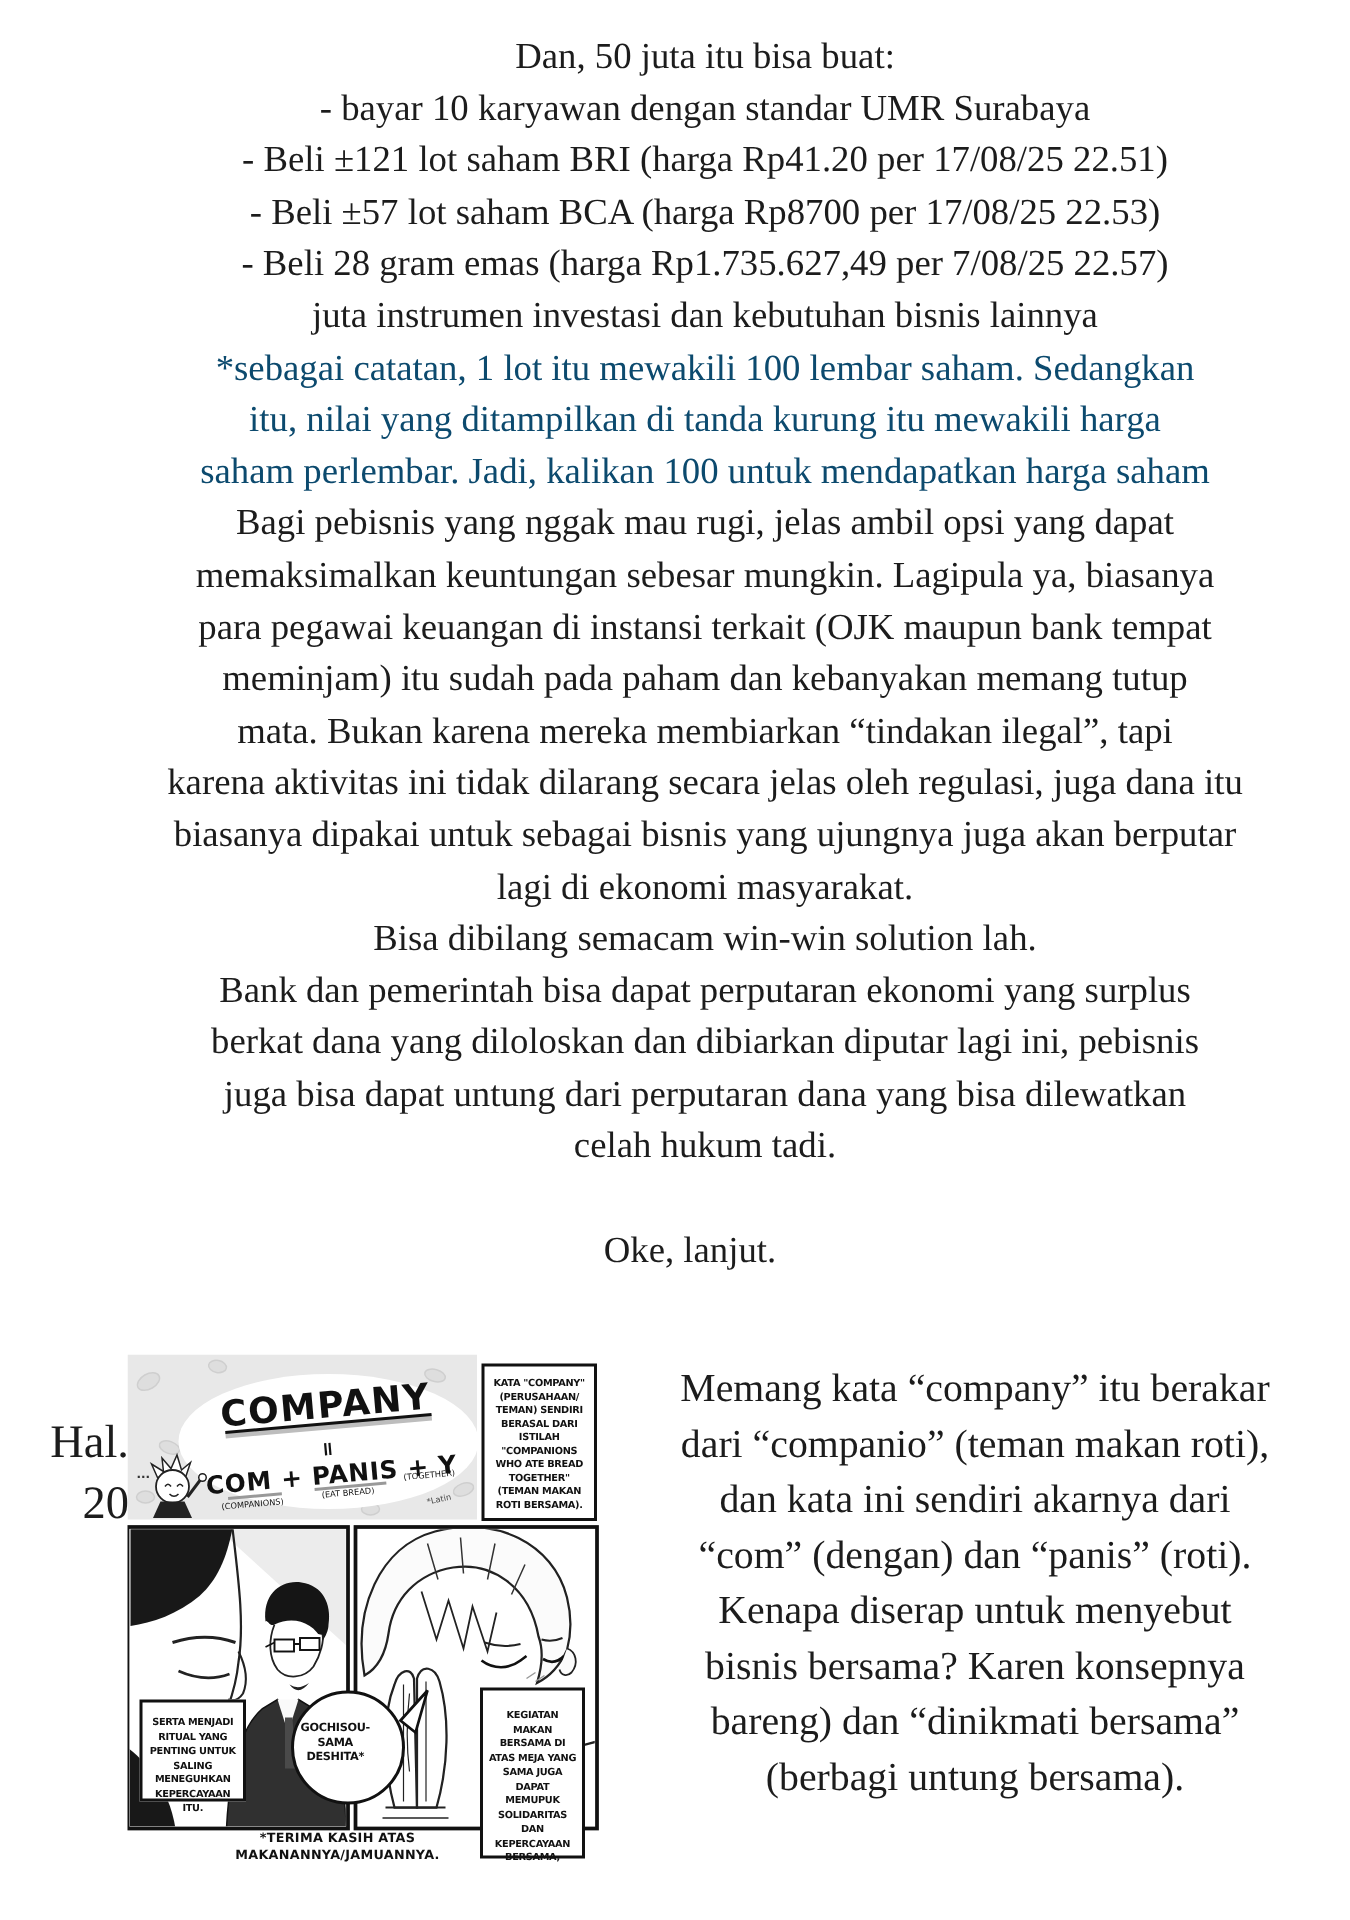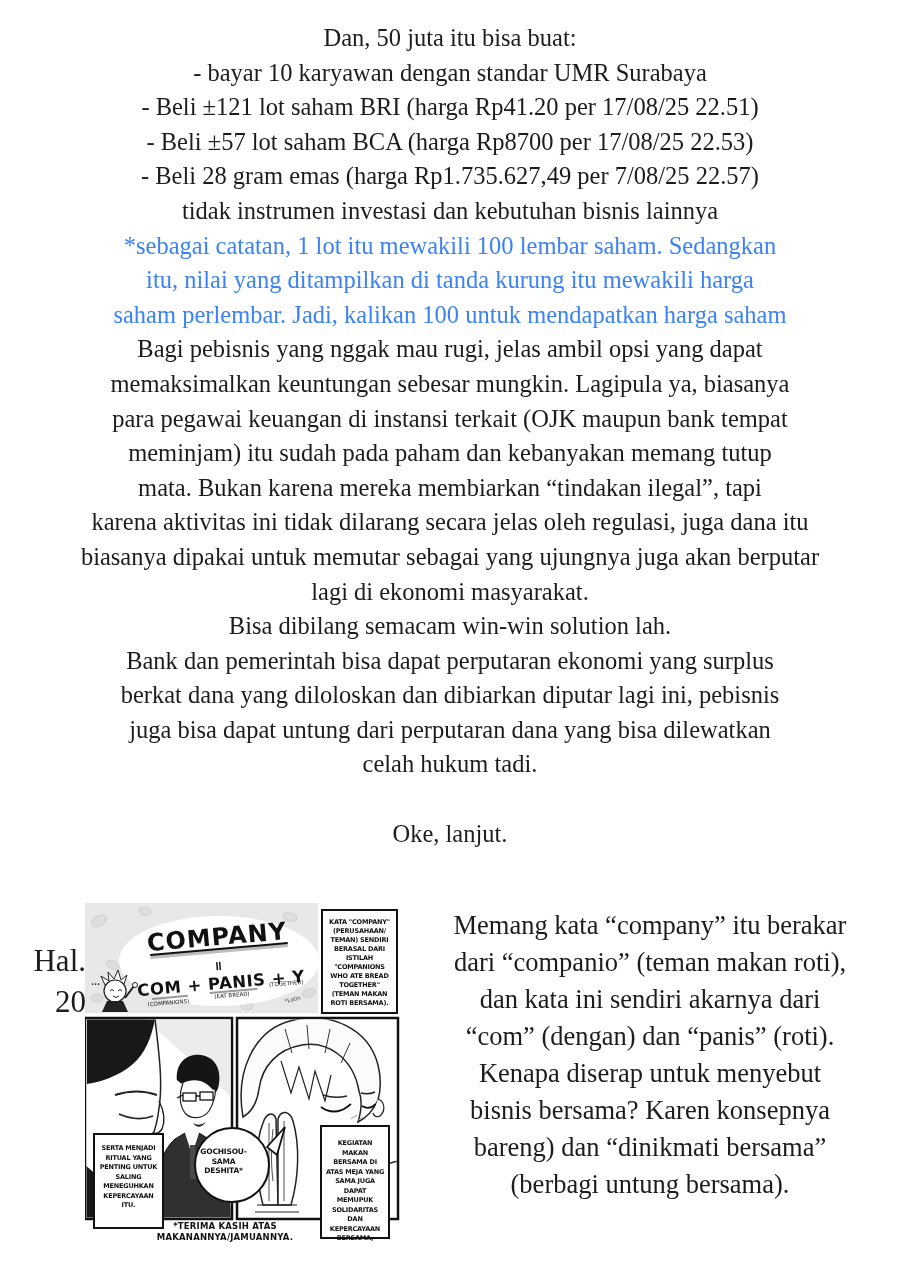--- a/index.html
+++ b/index.html
@@ -1,72 +1,72 @@
 <!DOCTYPE html>
 <html><head>
 <meta charset="utf-8">
 <style>
   html,body{margin:0;padding:0;background:#ffffff;}
   .page{position:relative;width:900px;height:1280px;background:#ffffff;overflow:hidden;
         font-family:"Liberation Serif",serif;color:#1c1c1c;}
   
   .main-col{position:absolute;top:21px;left:0;width:900px;text-align:center;
             font-size:24.5px;line-height:34.6px;}
-  .main-col div{white-space:nowrap;}
-  .note-block div{color:#3b82f6;}
+  .main-col div{white-space:nowrap;margin-left:20px;}
+  .note-block div{color:#0c4a6e;}
   .oke-line{margin-top:34.6px;}
   
   .hal-label{position:absolute;top:940px;left:0;width:86px;text-align:right;
              font-size:31px;line-height:41px;}
   
   .right-col{position:absolute;top:907px;left:402px;width:496px;text-align:center;
              font-size:26.5px;line-height:37px;}
   .right-col div{white-space:nowrap;}
   
   .manga{position:absolute;top:903px;left:85px;width:315px;height:350px;}
   .manga svg{position:absolute;top:0;left:0;}
   .comic{position:absolute;font-family:"DejaVu Sans",sans-serif;font-weight:700;
          color:#111;text-align:center;letter-spacing:-0.2px;box-sizing:border-box;}
   .note-box{left:236px;top:6px;width:77px;height:105px;border:2px solid #111;
             background:#fff;font-size:6.5px;line-height:9px;padding:7px 2px;}
-  .left-box{left:8px;top:230px;width:71px;height:96px;border:2px solid #111;
+  .left-box{left:8px;top:230px;width:71px;height:68px;border:2px solid #111;
             background:#fff;font-size:6.5px;line-height:9.5px;padding:9px 3px;}
   .right-box{left:235px;top:222px;width:70px;height:114px;border:2px solid #111;
              background:#fff;font-size:6.5px;line-height:9.5px;padding:12px 3px;}
   .bubble-text{left:110px;top:244px;width:57px;font-size:7.5px;line-height:9.5px;}
   .manga-caption{left:30px;top:318px;width:220px;font-size:8.5px;line-height:11px;
                  letter-spacing:0.2px;}
 </style>
 </head>
 <body>
 
 <div class="page">
 
   <div class="main-col">
     <div class="intro-block">
         <div>Dan, 50 juta itu bisa buat:</div>
         <div>- bayar 10 karyawan dengan standar UMR Surabaya</div>
         <div>- Beli ±121 lot saham BRI (harga Rp41.20 per 17/08/25 22.51)</div>
         <div>- Beli ±57 lot saham BCA (harga Rp8700 per 17/08/25 22.53)</div>
         <div>- Beli 28 gram emas (harga Rp1.735.627,49 per 7/08/25 22.57)</div>
-        <div>tidak instrumen investasi dan kebutuhan bisnis lainnya</div>
+        <div>juta instrumen investasi dan kebutuhan bisnis lainnya</div>
       </div>
     <div class="note-block">
         <div>*sebagai catatan, 1 lot itu mewakili 100 lembar saham. Sedangkan</div>
         <div>itu, nilai yang ditampilkan di tanda kurung itu mewakili harga</div>
         <div>saham perlembar. Jadi, kalikan 100 untuk mendapatkan harga saham</div>
       </div>
     <div class="body-block">
         <div>Bagi pebisnis yang nggak mau rugi, jelas ambil opsi yang dapat</div>
         <div>memaksimalkan keuntungan sebesar mungkin. Lagipula ya, biasanya</div>
         <div>para pegawai keuangan di instansi terkait (OJK maupun bank tempat</div>
         <div>meminjam) itu sudah pada paham dan kebanyakan memang tutup</div>
         <div>mata. Bukan karena mereka membiarkan “tindakan ilegal”, tapi</div>
         <div>karena aktivitas ini tidak dilarang secara jelas oleh regulasi, juga dana itu</div>
-        <div>biasanya dipakai untuk memutar sebagai yang ujungnya juga akan berputar</div>
+        <div>biasanya dipakai untuk sebagai bisnis yang ujungnya juga akan berputar</div>
         <div>lagi di ekonomi masyarakat.</div>
         <div>Bisa dibilang semacam win-win solution lah.</div>
         <div>Bank dan pemerintah bisa dapat perputaran ekonomi yang surplus</div>
         <div>berkat dana yang diloloskan dan dibiarkan diputar lagi ini, pebisnis</div>
         <div>juga bisa dapat untung dari perputaran dana yang bisa dilewatkan</div>
         <div>celah hukum tadi.</div>
       </div>
     <div class="oke-line">Oke, lanjut.</div>
   </div>
 

